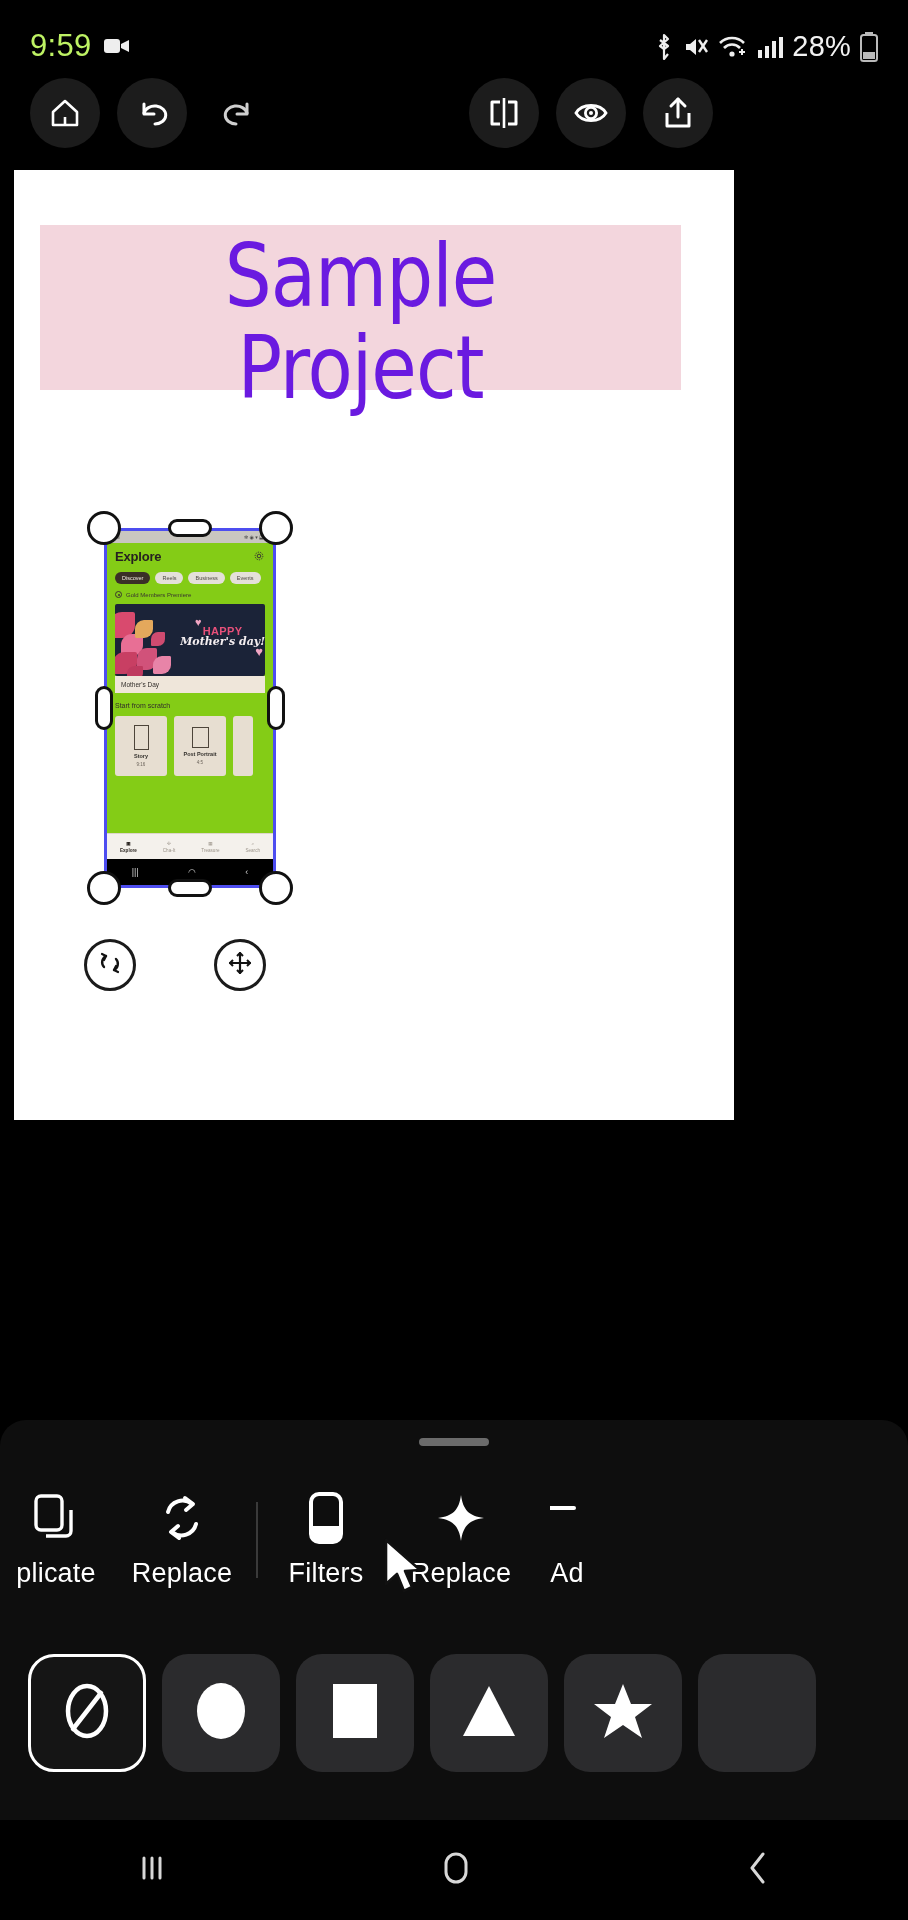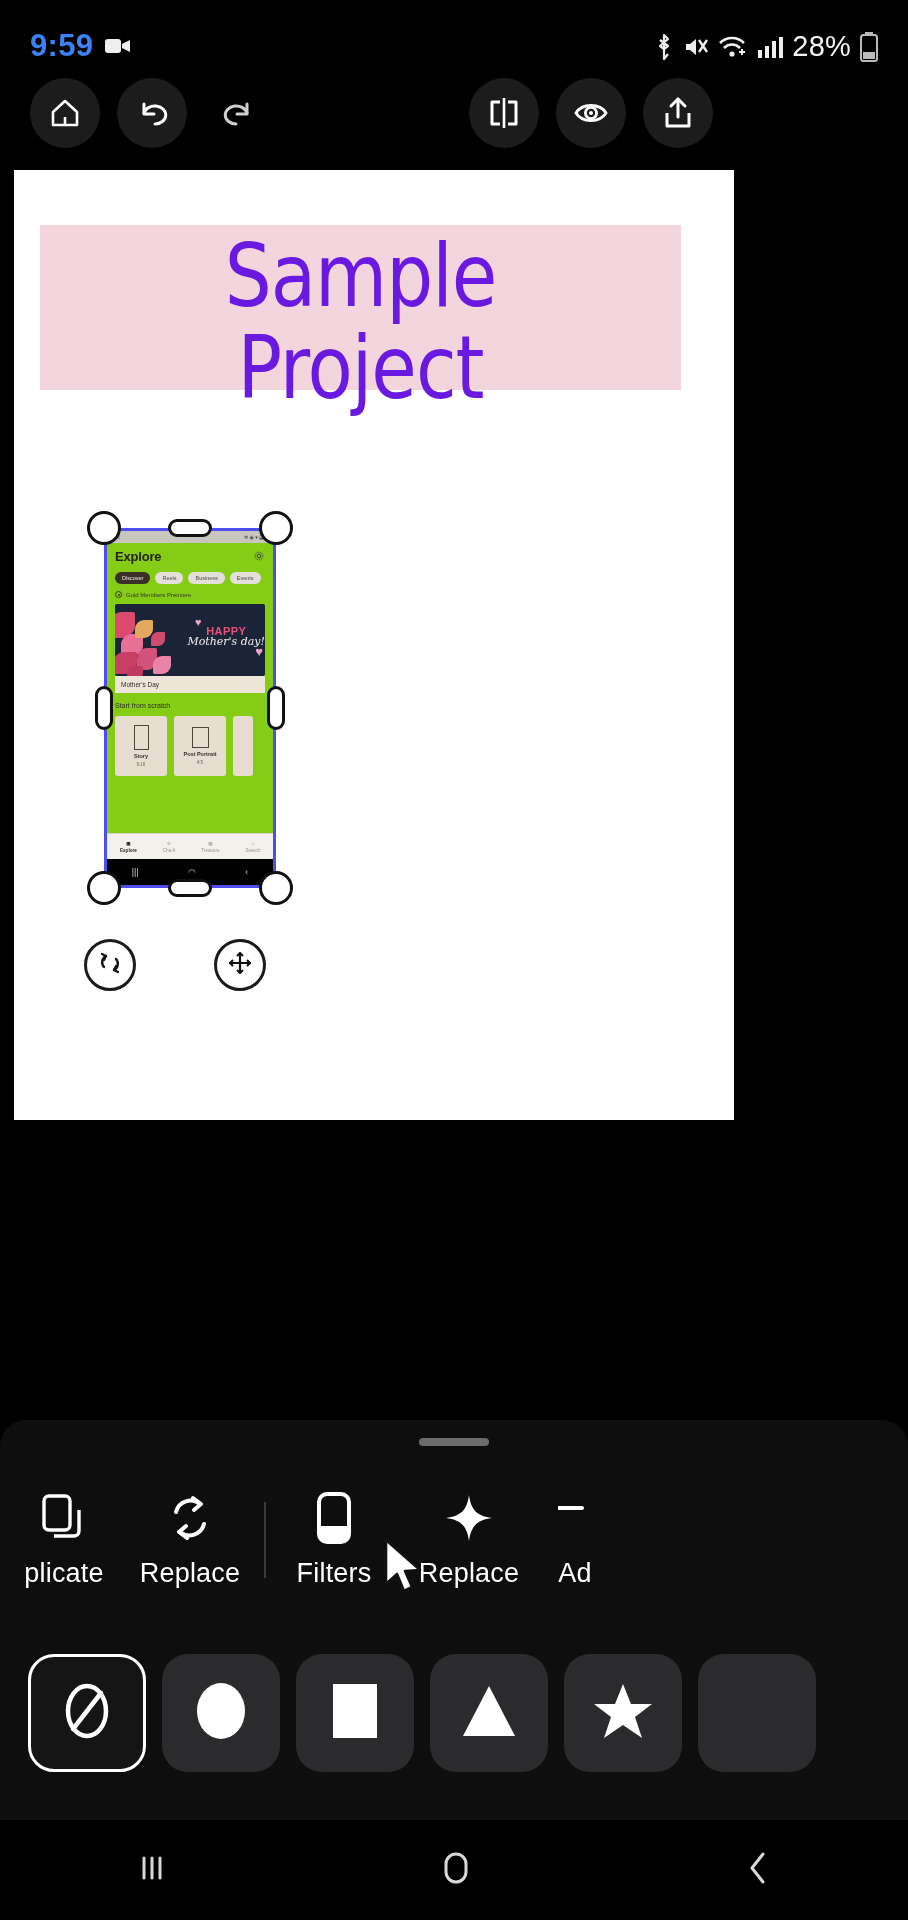--- a/index.html
+++ b/index.html
@@ -10,21 +10,21 @@
     overflow: hidden;
   }
   #root { position: relative; width: 908px; height: 1920px; background: #000; }
 
   
   .statusbar {
     position: absolute; top: 0; left: 0; width: 908px; height: 88px;
     display: flex; align-items: center; color: #fff;
   }
   .sb-left { position: absolute; left: 30px; top: 28px; display: flex; align-items: center; gap: 12px; }
-  .sb-clock { font-size: 31px; font-weight: 700; letter-spacing: .3px; color:#3b82f6; }
+  .sb-clock { font-size: 31px; font-weight: 400; letter-spacing: .3px; color:#bef264; }
   .sb-right { position: absolute; right: 30px; top: 30px; display: flex; align-items: center; gap: 9px; }
   .sb-pct { font-size: 29px; color: #f2f2f2; letter-spacing:.2px; }
   .ic { display:inline-block; line-height:0; }
 
   
   .toolbar { position: absolute; top: 78px; left: 0; width: 908px; height: 90px; }
   .tbtn {
     position: absolute; top: 0; width: 70px; height: 70px; border-radius: 50%;
     background: #1c1c1c; display: flex; align-items: center; justify-content: center;
   }
@@ -91,21 +91,21 @@
   .tb-gold .dot:after{content:"";position:absolute;inset:1.5px;border-radius:50%;background:#3a352f;}
   .banner {
     margin-top: 6px; height: 72px; border-radius: 2px; position: relative; overflow: hidden;
     background: #1b2338;
   }
   .banner .fl { position:absolute; border-radius: 50% 8% 50% 8%; }
   .banner-txt {
     position:absolute; right: 0; top: 22px; text-align:center; line-height: 1;
   }
   .banner-txt .l1 { font-size: 11px; font-weight: 800; color:#e8507a; letter-spacing:.4px; }
-  .banner-txt .l2 { font-size: 11px; font-style: italic; color:#f4eef0; font-family:"DejaVu Serif", serif; margin-top:-1px;}
+  .banner-txt .l2 { font-size: 11px; font-style: italic; color:#f4eef0; font-family:"DejaVu Serif", serif; margin-top:-1px;font-weight:bold;}
   .heart { position:absolute; color:#f2a6c4; }
   .tb-cap { background:#efe6da; padding: 5px 6px; font-size: 6.5px; color:#332e2a; }
   .tb-sub { margin-top: 9px; font-size: 7px; color:#332e2a; }
   .cards { display:flex; gap: 7px; margin-top: 7px; }
   .card {
     width: 52px; height: 60px; background:#e7ded1; border-radius: 3px;
     display:flex; flex-direction:column; align-items:center; justify-content:center; gap:3px;
   }
   .card .box { border: 1.2px solid #4d443a; }
   .card .lbl { font-size: 5.5px; color:#33302c; font-weight:600;}
@@ -408,21 +408,21 @@
           <path d="M20 10 L23 13 L20 16" stroke="#111" stroke-width="2" fill="none" stroke-linejoin="round"></path>
         </svg>
       </span>
     </div>
   </div>
 
   <div class="sheet">
     <div class="grabber"></div>
 
     <div class="tools">
-      <div class="tool" style="width:112px;margin-left:8px;">
+      <div class="tool" style="width:112px;">
         <span class="icn">
           <svg width="46" height="48" viewBox="0 0 46 48">
               <rect x="3" y="2" width="26" height="34" rx="5" fill="none" stroke="#fff" stroke-width="3.4"></rect>
               <path d="M13 42 H33 a5 5 0 0 0 5-5 V16" fill="none" stroke="#fff" stroke-width="3.4" stroke-linejoin="round"></path>
             </svg>
         </span>
         <span class="tl">plicate</span>
       </div>
 
       <div class="tool" style="width:140px;">

